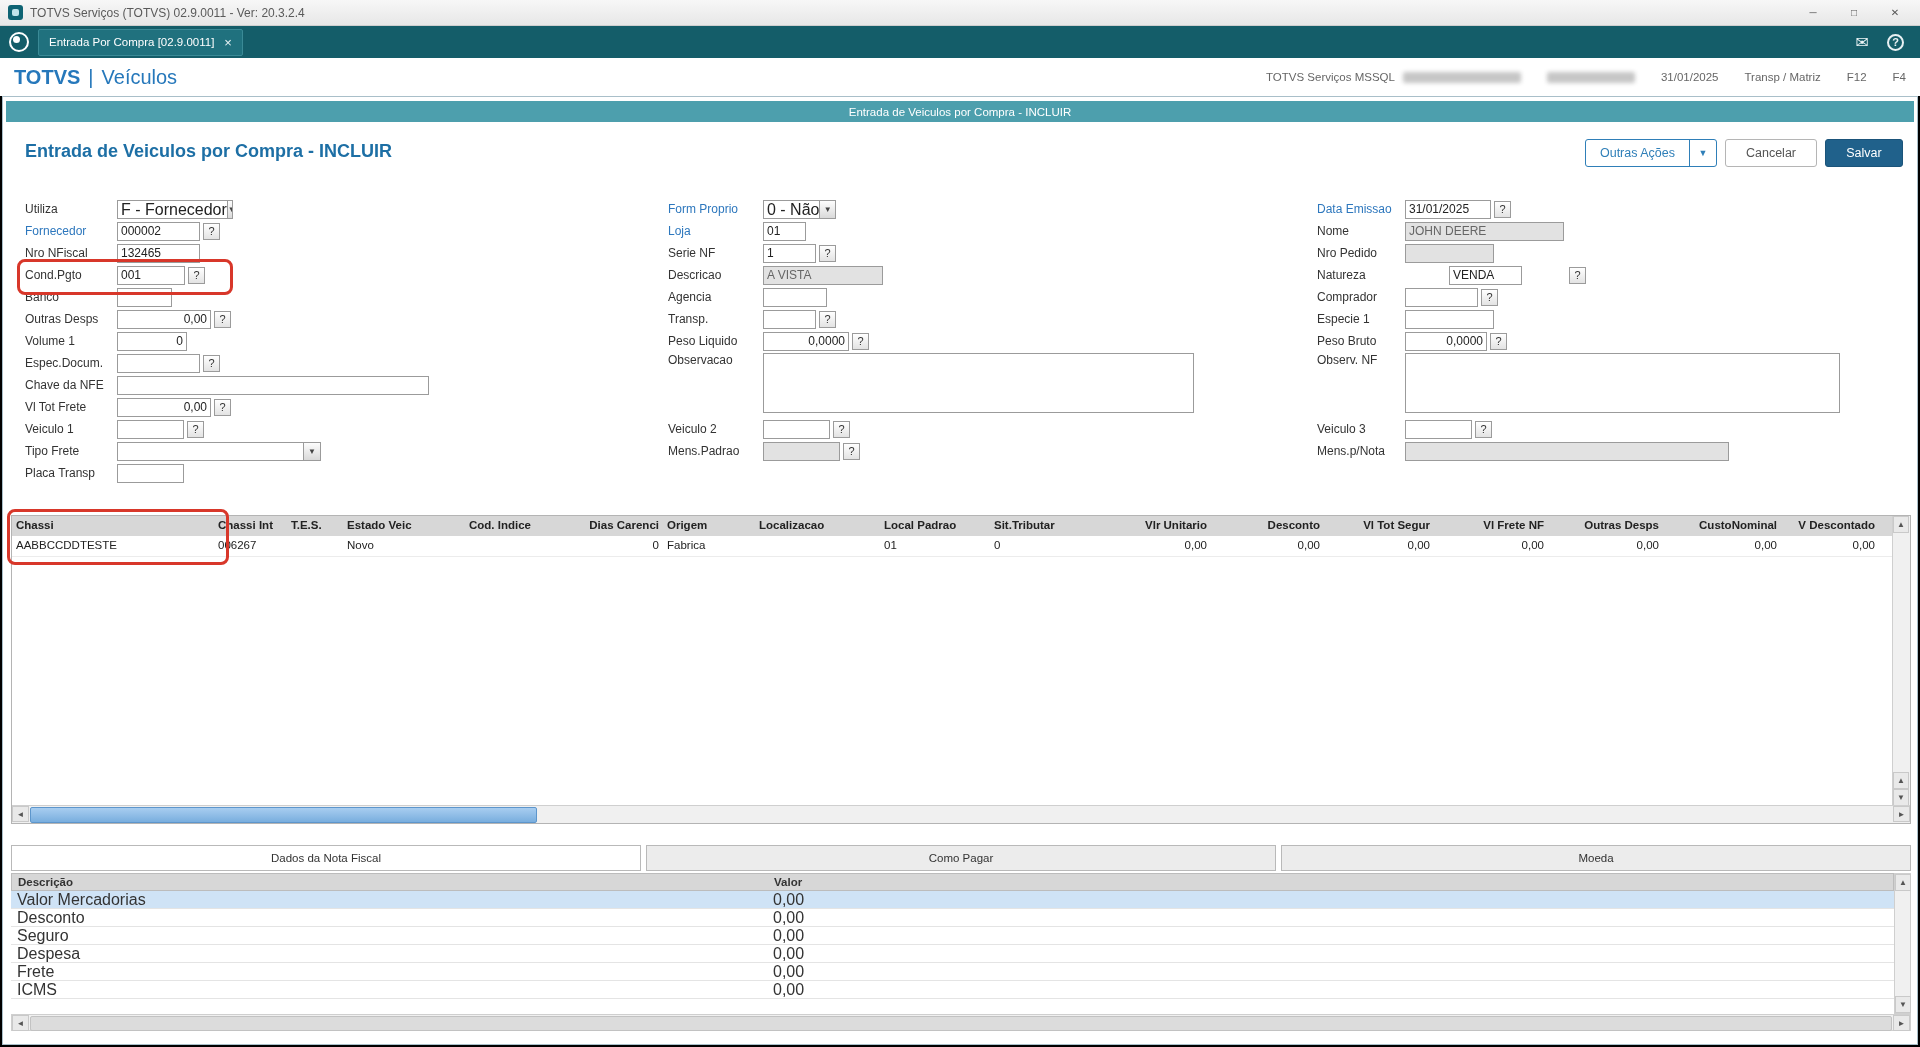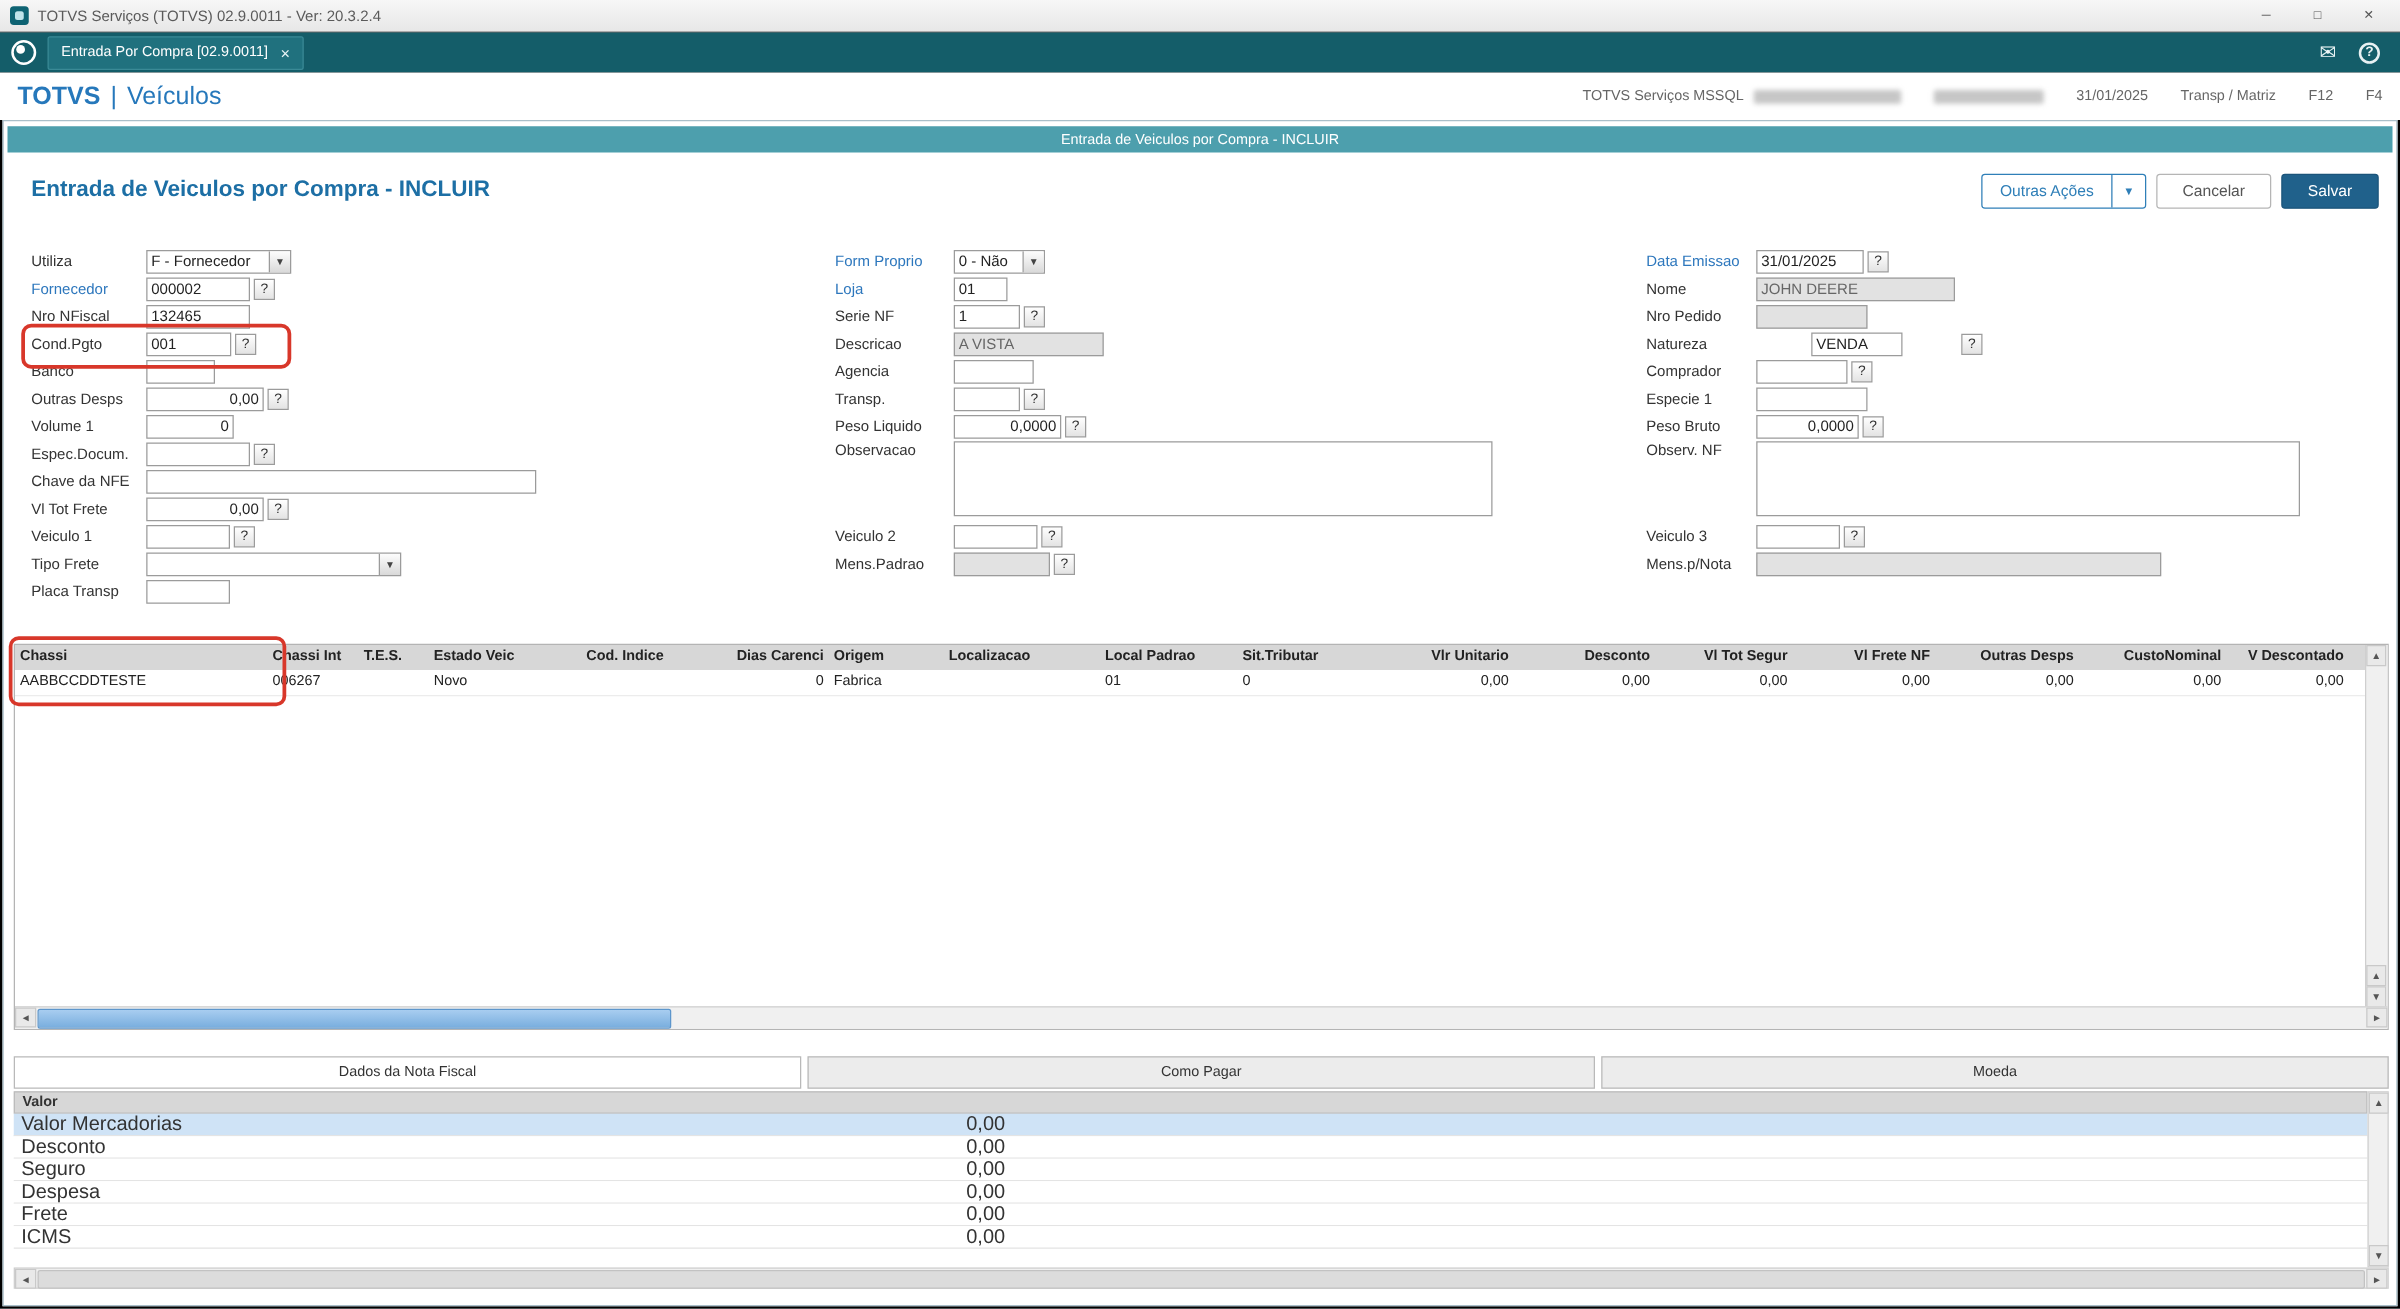--- a/index.html
+++ b/index.html
@@ -52,21 +52,21 @@
   .frow.ta{align-items:flex-start}
   .flabel{flex:none;font-size:12px;color:#333}
   #col0 .flabel{width:92px}
   #col1 .flabel{width:95px}
   #col2 .flabel{width:88px}
   .flabel.blue{color:#2d77bd}
   .tbox{height:19px;border:1px solid #9b9b9b;background:#fff;font-size:12px;line-height:17px;padding:0 3px;box-sizing:border-box;color:#222;overflow:hidden;flex:none}
   .tbox.right{text-align:right}
   .tbox.disabled{background:#e2e2e2;color:#666}
   .tbox.select{display:flex;align-items:center;justify-content:space-between;padding:0 0 0 3px}
-  .selval{font-size:12px}
+  .selval{font-size:16px}
   .sel-arrow{width:17px;height:17px;background:linear-gradient(#fdfdfd,#d9d9d9);border-left:1px solid #9b9b9b;display:flex;align-items:center;justify-content:center;font-size:8px;color:#444;box-sizing:border-box}
   .tarea{border:1px solid #9b9b9b;background:#fff;flex:none;box-sizing:border-box}
   .helpbtn{width:17px;height:17px;margin-left:3px;border:1px solid #9b9b9b;background:linear-gradient(#fff,#e3e3e3);font-size:11px;color:#333;display:flex;align-items:center;justify-content:center;box-sizing:border-box;flex:none}
 
   
   .gridwrap{position:absolute;left:8px;top:418px;width:1900px;height:309px;border:1px solid #b4b4b4;box-sizing:border-box;background:#fff}
   .ghead{position:absolute;left:0;top:0;right:17px;height:20px;background:#d7d7d7;display:flex;border-bottom:1px solid #b4b4b4;overflow:hidden}
   .gcell{flex:none;padding:0 4px;box-sizing:border-box;font-size:11.5px;line-height:19px;white-space:nowrap;overflow:hidden}
   .ghead .gcell{font-weight:bold;color:#222}
   .gbody{position:absolute;left:0;top:20px;right:17px;bottom:17px;overflow:hidden}
@@ -374,20 +374,21 @@
     </div>
 
     <div class="btabs" id="btabs">
         <div class="btab active">Dados da Nota Fiscal</div>
         <div class="btab">Como Pagar</div>
         <div class="btab">Moeda</div>
       </div>
 
     <div class="btable">
       <div class="bthead">
+        <span class="bcell-desc">Descrição</span>
         <span class="bcell-val">Valor</span>
       </div>
       <div id="bbody">
           <div class="brow selected">
             <span class="bcell-desc">Valor Mercadorias</span>
             <span class="bcell-val">0,00</span>
           </div>
           <div class="brow">
             <span class="bcell-desc">Desconto</span>
             <span class="bcell-val">0,00</span>

